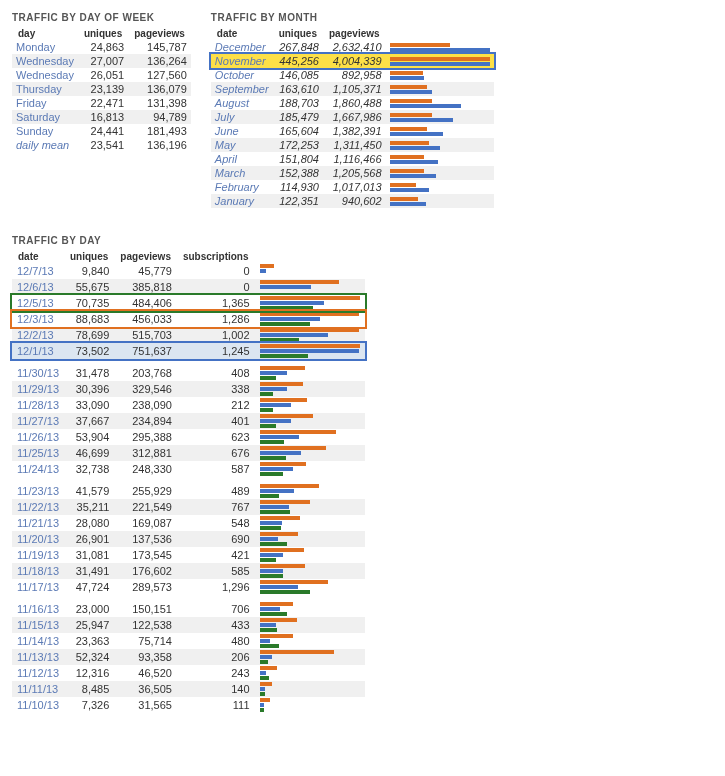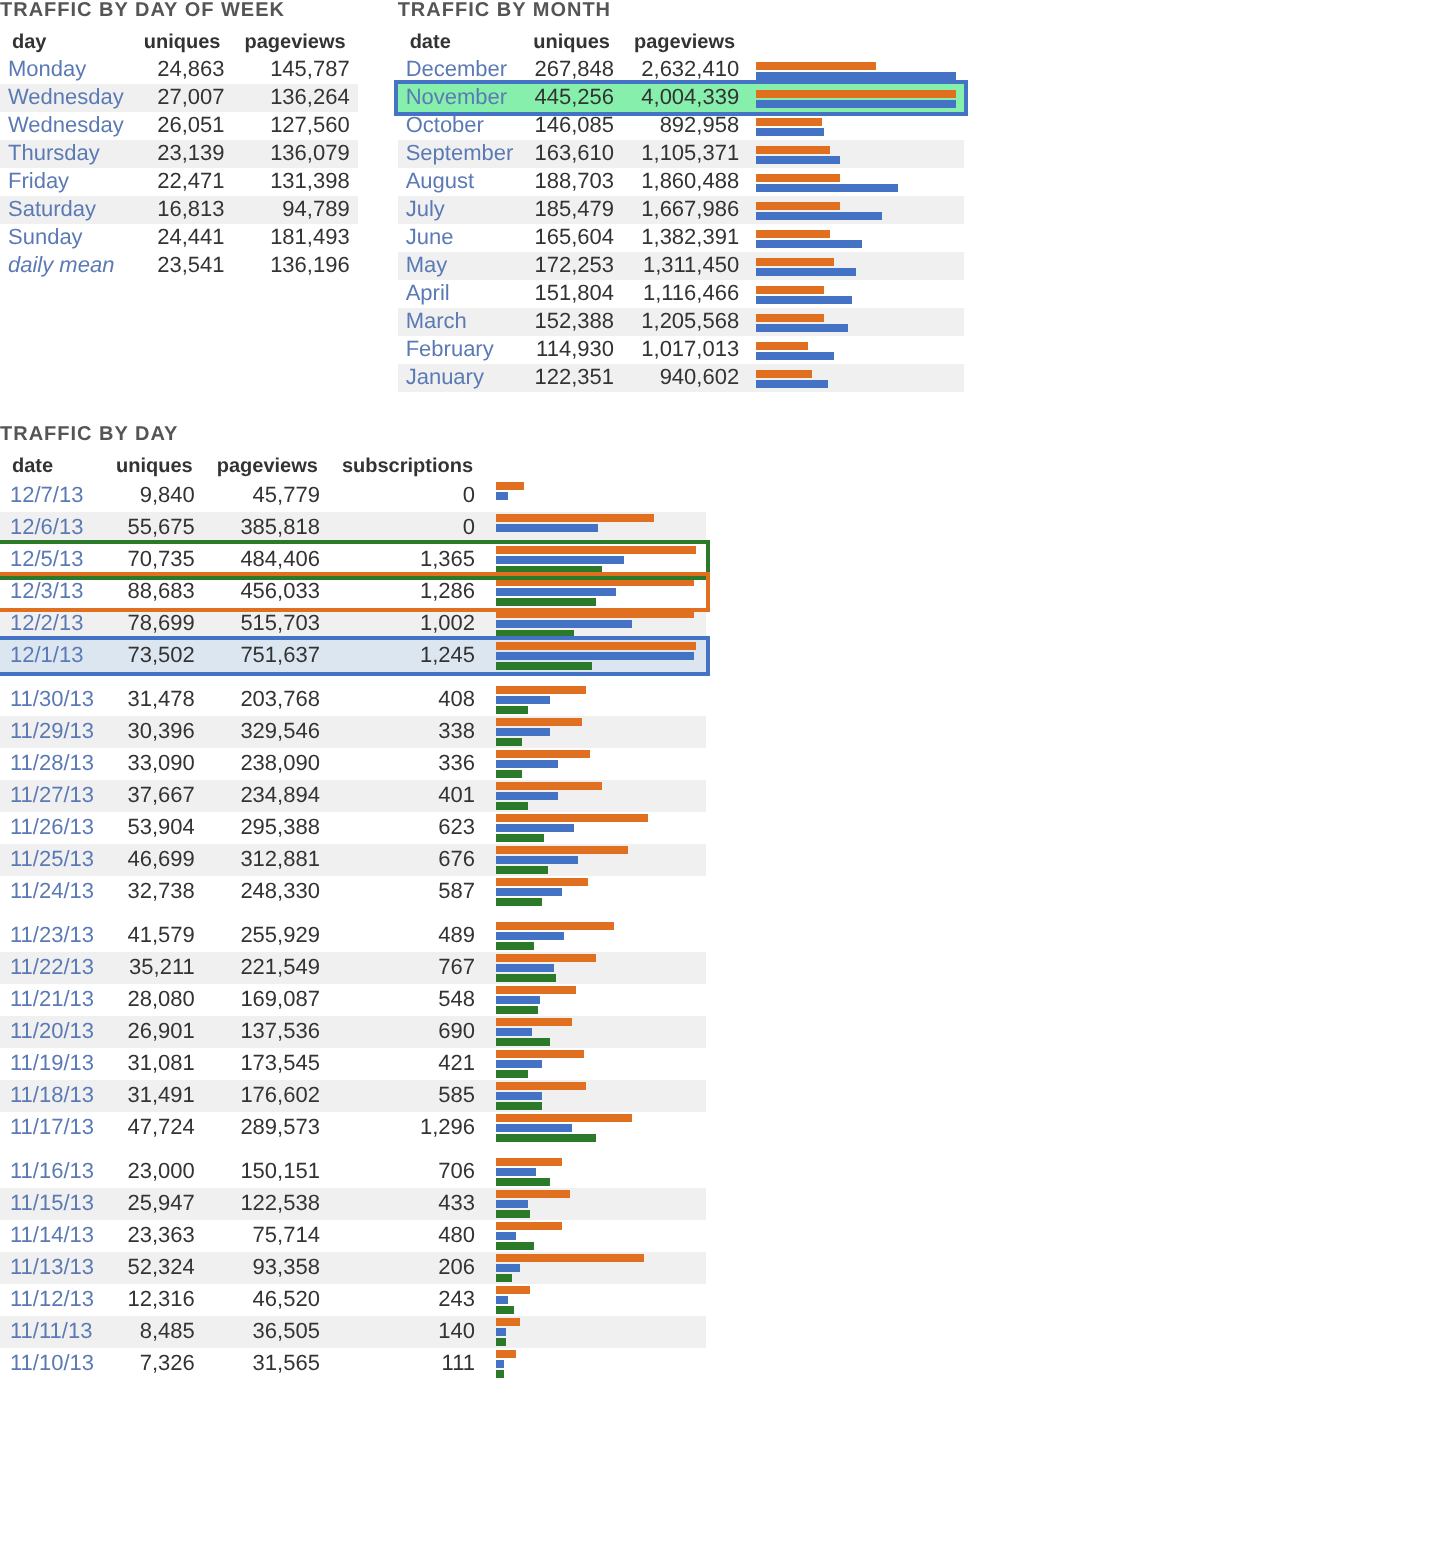--- a/index.html
+++ b/index.html
@@ -6,21 +6,22 @@
     body {
       font-family: Arial, sans-serif;
       font-size: 11px;
       background: #fff;
       color: #333;
       width: 725px;
     }
     .main-container {
       display: flex;
       flex-direction: column;
-      padding: 0;
+      padding: 12px;
+      gap: 11px;
     }
     .top-row {
       display: flex;
       gap: 20px;
       margin-bottom: 16px;
     }
     .section-title {
       font-size: 10px;
       font-weight: bold;
       color: #555;
@@ -70,21 +71,21 @@
     }
     .bar {
       height: 4px;
       display: block;
     }
     .bar-orange { background: #e07020; }
     .bar-blue { background: #4472c4; }
     .bar-green { background: #2a7a2a; }
 
     .traffic-day-table td { padding: 1px 4px; }
-    .traffic-month-table td { padding: 1px 4px; }
+    .traffic-month-table td { padding: 1px 4px; font-style: italic; }
     .traffic-day-detail-table td { padding: 1px 5px; }
   </style>
 </head>
 <body>
 
 <div class="main-container">
 
   <div class="top-row">
 
     <div>
@@ -158,21 +159,21 @@
     <td class="data-label">December</td>
     <td class="data-num">267,848</td>
     <td class="data-num">2,632,410</td>
     <td class="bar-cell">
       <div class="bar-container">
         <span class="bar bar-orange" style="width:60px"></span>
         <span class="bar bar-blue" style="width:100px"></span>
       </div>
     </td>
   </tr>
-            <tr class="row-alt" style="background: #86efac; outline: rgb(68, 114, 196) solid 2px;">
+            <tr class="row-alt" style="background: #fde047; outline: rgb(68, 114, 196) solid 2px;">
     <td class="data-label">November</td>
     <td class="data-num">445,256</td>
     <td class="data-num">4,004,339</td>
     <td class="bar-cell">
       <div class="bar-container">
         <span class="bar bar-orange" style="width:100px"></span>
         <span class="bar bar-blue" style="width:100px"></span>
       </div>
     </td>
   </tr>
@@ -406,21 +407,21 @@
         <span class="bar bar-orange" style="width:43px"></span>
         <span class="bar bar-blue" style="width:27px"></span>
         <span class="bar bar-green" style="width:13px"></span>
       </div>
     </td>
   </tr>
           <tr>
     <td class="data-label">11/28/13</td>
     <td class="data-num">33,090</td>
     <td class="data-num">238,090</td>
-    <td class="data-num">336</td>
+    <td class="data-num">212</td>
     <td class="bar-cell">
       <div class="bar-container">
         <span class="bar bar-orange" style="width:47px"></span>
         <span class="bar bar-blue" style="width:31px"></span>
         <span class="bar bar-green" style="width:13px"></span>
       </div>
     </td>
   </tr>
           <tr class="row-alt">
     <td class="data-label">11/27/13</td>

